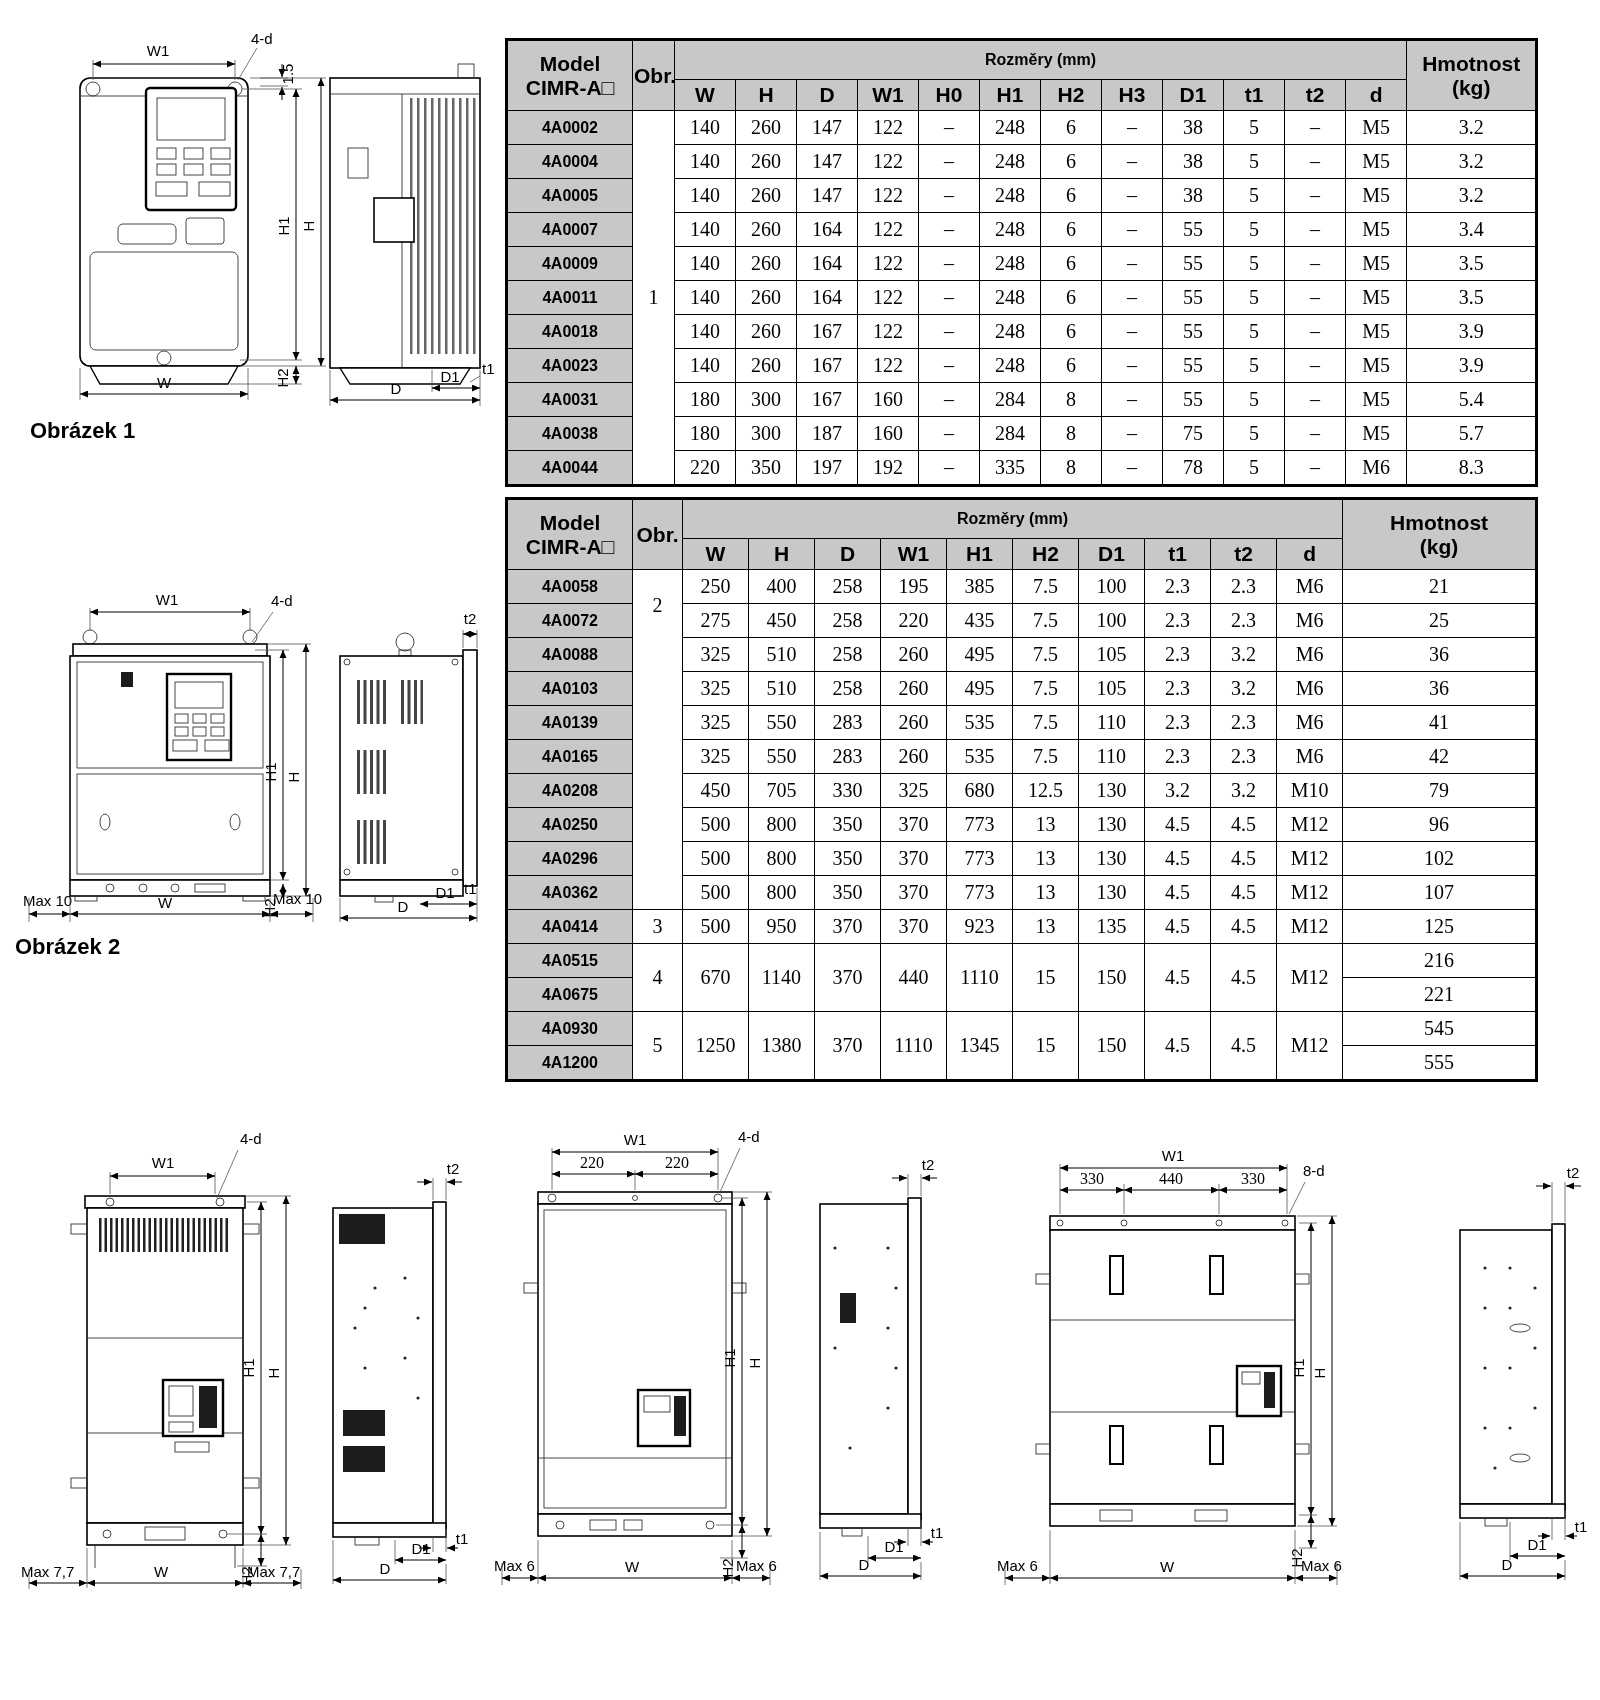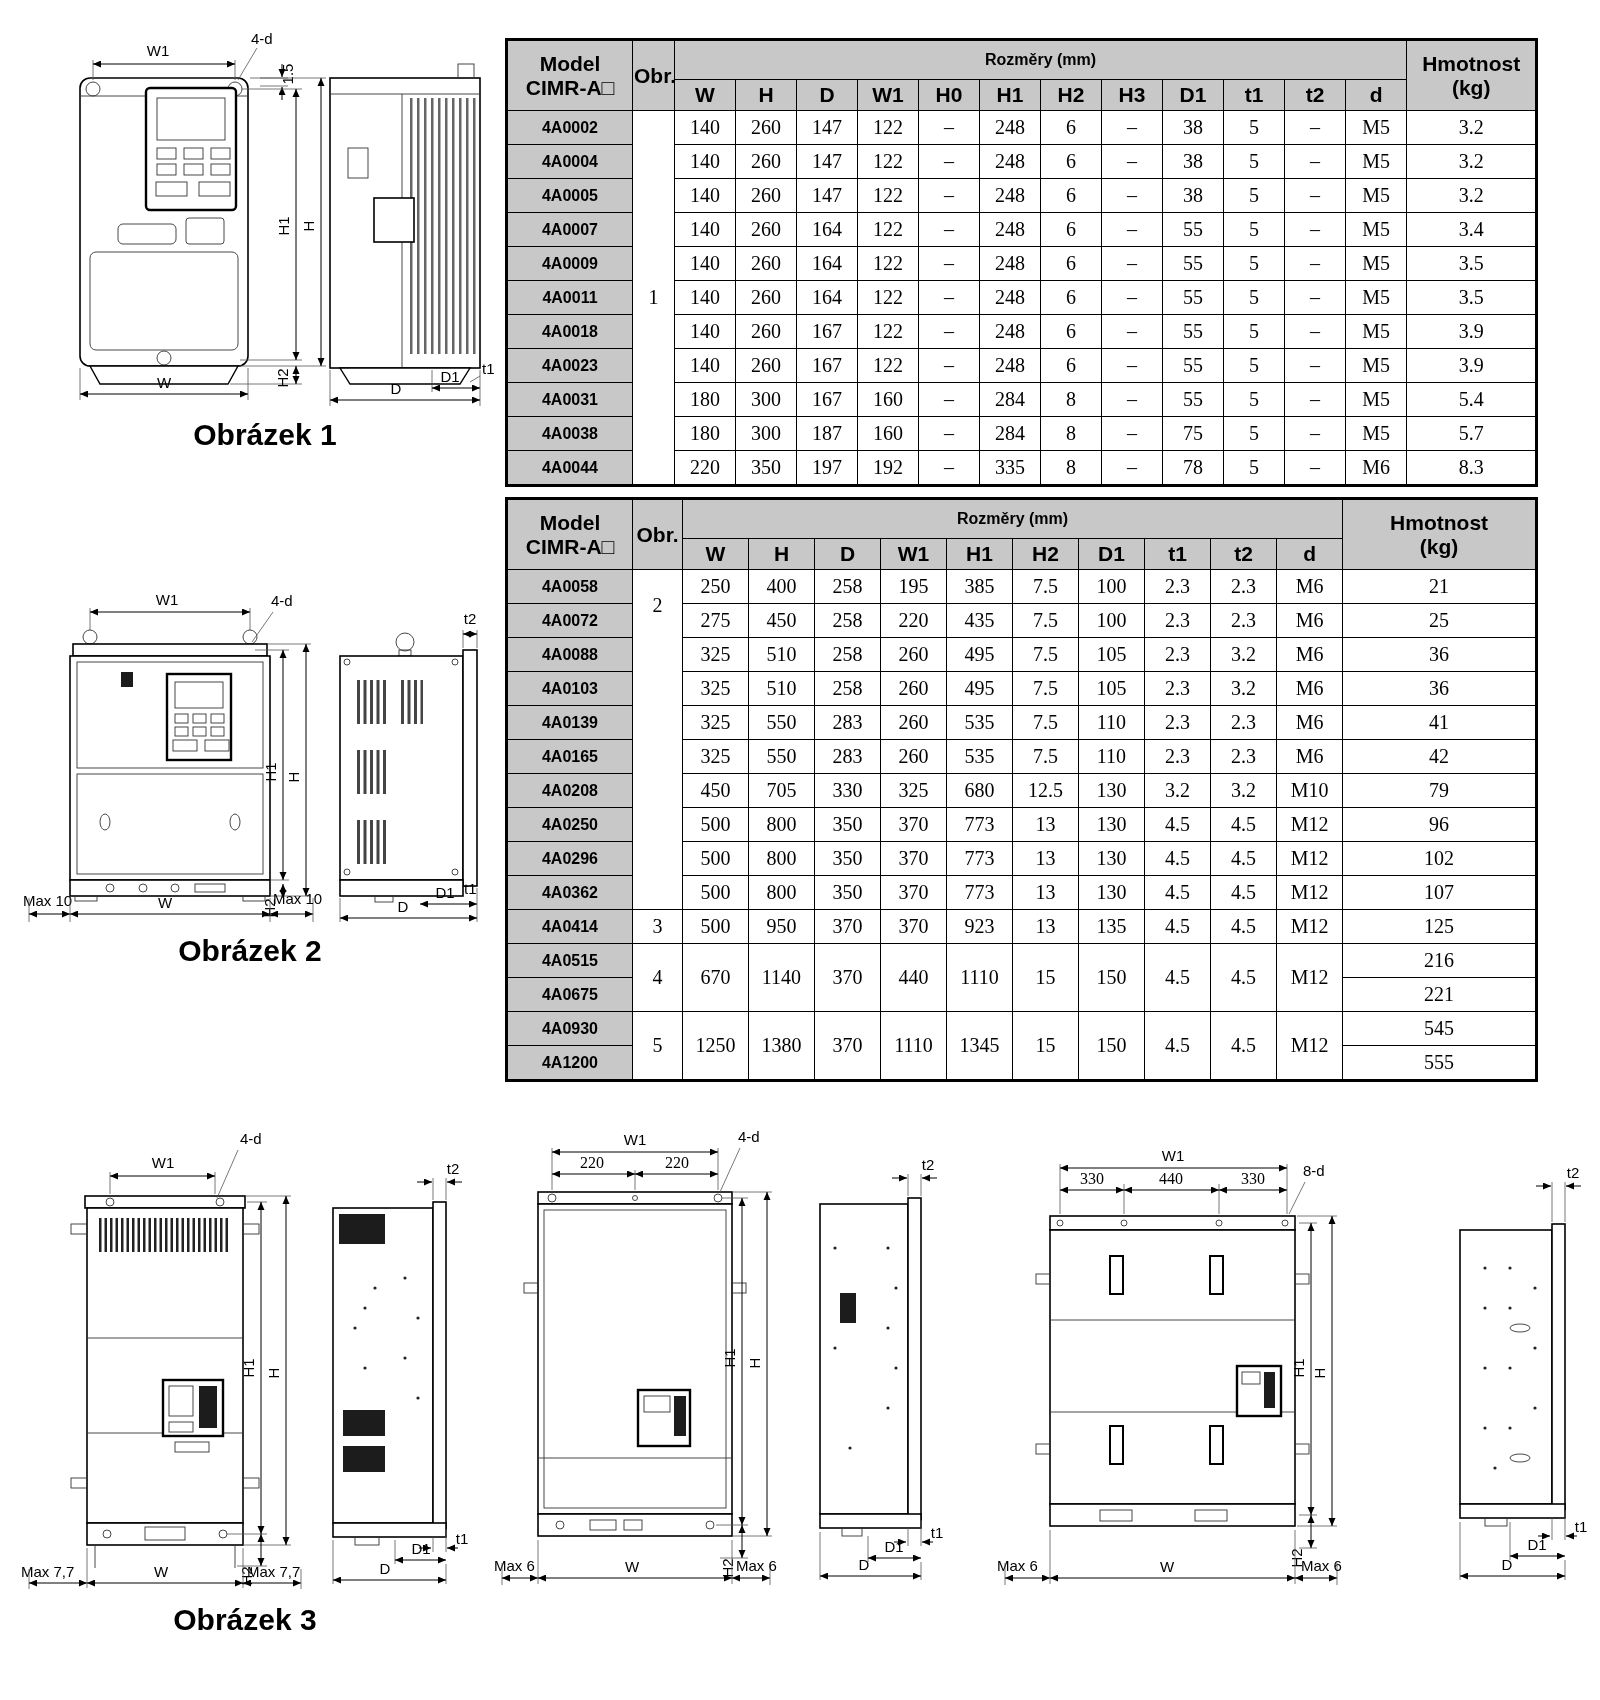--- a/index.html
+++ b/index.html
@@ -31,22 +31,22 @@
   col.c-model{width:126px;} col.c-obr{width:42px;} col.c-dim{width:61px;} col.c-kg{width:130px;}
   col.c-obr2{width:50px;} col.c-dim2{width:66px;} col.c-kg2{width:194px;}
 
   
   .fig{position:absolute;}
   .fig1{left:30px;top:28px;width:470px;}
   .fig2{left:15px;top:592px;width:470px;}
   .fig3{left:15px;top:1128px;width:460px;}
   .fig4{left:490px;top:1128px;width:470px;}
   .fig5{left:965px;top:1128px;width:630px;}
-  .caption{font-family:"Liberation Sans",sans-serif;font-weight:bold;font-size:30px;
-        text-align:center;margin-top:6px;}
+  .caption{font-family:"Liberation Sans",sans-serif;font-weight:bold;font-size:22px;
+        margin-top:6px;}
   .fig5 .caption{width:560px;}
 
   svg .fillw{fill:#fff;stroke:#000;stroke-width:1.6;}
   svg .ln{fill:#fff;stroke:#000;stroke-width:1.4;}
   svg .thin{fill:none;stroke:#333;stroke-width:0.9;}
   svg .kp{fill:#fff;stroke:#000;stroke-width:2.4;}
   svg .slot{fill:#fff;stroke:#000;stroke-width:2;}
   svg .dark{fill:#1c1c1c;stroke:none;}
   svg .dot{fill:#222;stroke:none;}
   svg .dim{stroke:#000;stroke-width:1;fill:none;}
@@ -796,21 +796,20 @@
       <line class="dim" x1="443" y1="420" x2="432" y2="420" marker-end="url(#f3e)"></line>
       <text class="lbl" x="447" y="416" text-anchor="middle">t1</text>
       <line class="ext" x1="380" y1="412" x2="380" y2="436"></line>
       <line class="dim" x1="380" y1="432" x2="431" y2="432" marker-start="url(#f3s)" marker-end="url(#f3e)"></line>
       <text class="lbl" x="406" y="426" text-anchor="middle">D1</text>
       <line class="ext" x1="318" y1="412" x2="318" y2="456"></line>
         <line class="ext" x1="431" y1="436" x2="431" y2="456"></line>
       <line class="dim" x1="318" y1="452" x2="431" y2="452" marker-start="url(#f3s)" marker-end="url(#f3e)"></line>
       <text class="lbl" x="370" y="446" text-anchor="middle">D</text>
     </svg>
-    <div class="caption">Obrázek 3</div>
   </figure>
 
   <figure class="fig fig4" style="margin:0">
     <svg width="470" height="465" viewBox="0 0 470 465">
       <defs>
         <marker id="f4s" markerUnits="userSpaceOnUse" markerWidth="10" markerHeight="8" refX="1" refY="3.5" orient="auto">
             <path d="M9,0 L1,3.5 L9,7 Z"></path>
           </marker>
         <marker id="f4e" markerUnits="userSpaceOnUse" markerWidth="10" markerHeight="8" refX="8" refY="3.5" orient="auto">
             <path d="M0,0 L8,3.5 L0,7 Z"></path>

